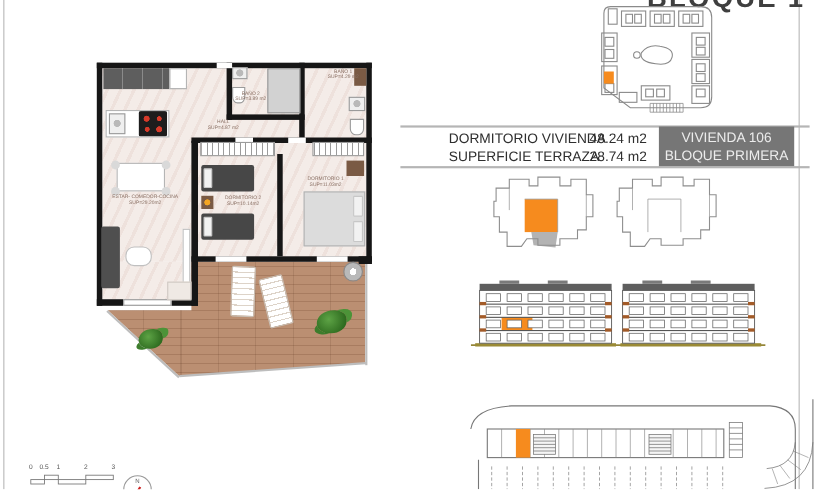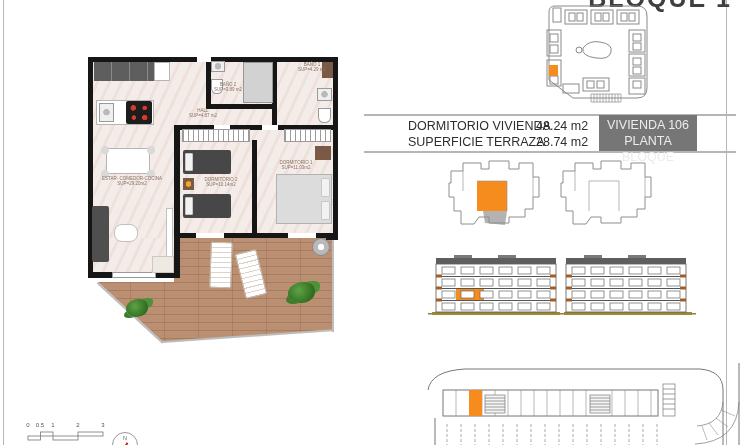--- a/index.html
+++ b/index.html
@@ -214,23 +214,23 @@
     <rect x="16" y="63" width="9" height="11" fill="#F68B1E"></rect>
   </svg>
 
   <div class="abs" style="left:0;top:0;width:740px;height:0;">
     <div class="tline" style="left:364px;top:114px;width:372px;"></div>
     <div class="tline" style="left:364px;top:151px;width:372px;"></div>
     <span class="tlabel" style="left:408px;top:119px;">DORMITORIO VIVIENDA</span>
     <span class="tlabel" style="left:536px;top:119px;">48.24 m2</span>
     <span class="tlabel" style="left:408px;top:135px;">SUPERFICIE TERRAZA</span>
     <span class="tlabel" style="left:536px;top:135px;">28.74 m2</span>
-    <div class="badge" style="left:599px;top:115px;width:98px;height:36px;">
+    <div class="badge" style="left:599px;top:115px;width:123px;height:36px;">
       <div>VIVIENDA 106</div>
-      <div>PLANTA BLOQUE</div>
+      <div>BLOQUE PRIMERA</div>
     </div>
   </div>
 
   <svg class="abs" style="left:443px;top:155px;" width="222" height="80" viewBox="0 0 222 80">
     <defs>
       <path id="plateOutline" d="M8 16 h12 v-8 h18 v6 h8 v-8 h20 v8 h10 v-6 h14 v14 h6 v20 h-6 v12 h-8 v8 h-16 v6 h-20 v-6 h-10 l-5 7 h-13 v-13 h-7 v-14 h-5 v-14 h2 z"></path>
     </defs>
     <rect x="34" y="26" width="30" height="30" fill="#F68B1E"></rect>
     <polygon points="40,56 64,56 62,70 42,68" fill="#b3b3b3"></polygon>
     <use href="#plateOutline" x="0" y="0" fill="none" stroke="#8e8e8e" stroke-width="1"></use>

